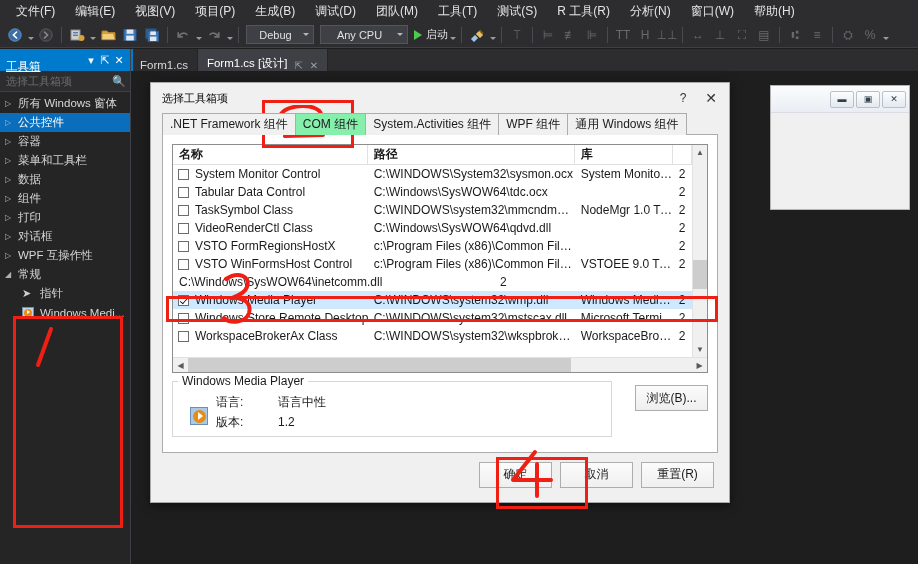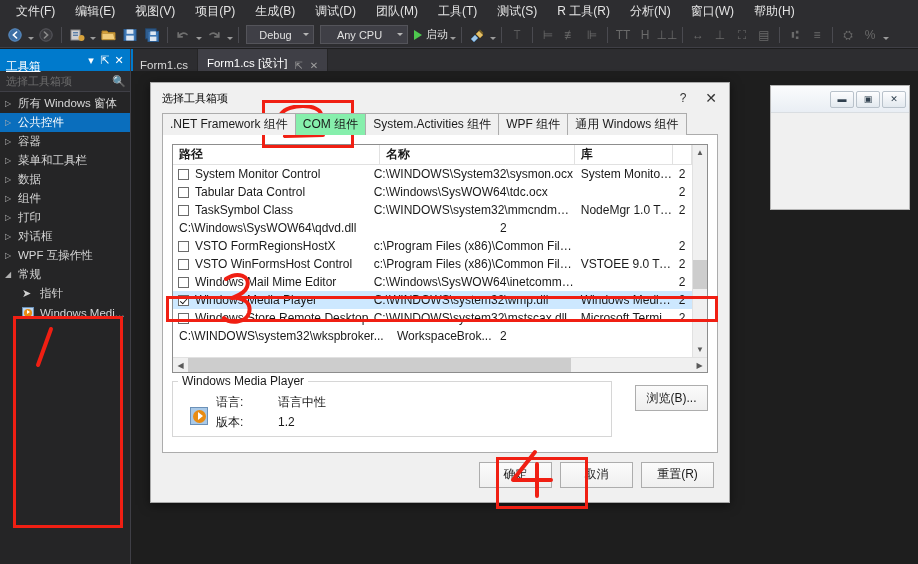--- a/index.html
+++ b/index.html
@@ -550,22 +550,22 @@
         <div class="dtab">
           <span>通用 Windows 组件</span>
         </div>
       </div>
 
       <div class="tabpage">
         <div class="lv">
           <div class="lv-inner">
             <div class="lv-main">
               <div class="lv-head">
+                <div class="hcell c-name">名称</div>
                 <div class="hcell c-path">路径</div>
-                <div class="hcell c-name">名称</div>
                 <div class="hcell c-lib">库</div>
                 <div class="hcell c-ver"></div>
               </div>
               <div class="lv-rows">
 
                 <div class="lrow">
                   <div class="cell c-name">
                       <span class="cb"></span>
                       <span>System Monitor Control</span>
                     </div>
@@ -588,20 +588,24 @@
                   <div class="cell c-name">
                       <span class="cb"></span>
                       <span>TaskSymbol Class</span>
                     </div>
                   <div class="cell c-path">C:\WINDOWS\system32\mmcndmgr....</div>
                   <div class="cell c-lib">NodeMgr 1.0 Ty...</div>
                   <div class="cell c-ver">2</div>
                 </div>
 
                 <div class="lrow">
+                  <div class="cell c-name">
+                      <span class="cb"></span>
+                      <span>VideoRenderCtl Class</span>
+                    </div>
                   <div class="cell c-path">C:\Windows\SysWOW64\qdvd.dll</div>
                   <div class="cell c-lib"></div>
                   <div class="cell c-ver">2</div>
                 </div>
 
                 <div class="lrow">
                   <div class="cell c-name">
                       <span class="cb"></span>
                       <span>VSTO FormRegionsHostX</span>
                     </div>
@@ -614,24 +618,20 @@
                   <div class="cell c-name">
                       <span class="cb"></span>
                       <span>VSTO WinFormsHost Control</span>
                     </div>
                   <div class="cell c-path">c:\Program Files (x86)\Common Files...</div>
                   <div class="cell c-lib">VSTOEE 9.0 Typ...</div>
                   <div class="cell c-ver">2</div>
                 </div>
 
                 <div class="lrow">
-                  <div class="cell c-name">
-                      <span class="cb"></span>
-                      <span>Windows Mail Mime Editor</span>
-                    </div>
                   <div class="cell c-path">C:\Windows\SysWOW64\inetcomm.dll</div>
                   <div class="cell c-lib"></div>
                   <div class="cell c-ver">2</div>
                 </div>
 
                 <div class="lrow sel">
                   <div class="cell c-name">
                       <span class="cb on"></span>
                       <span>Windows Media Player</span>
                     </div>
@@ -644,20 +644,24 @@
                   <div class="cell c-name">
                       <span class="cb"></span>
                       <span>Windows Store Remote Desktop C...</span>
                     </div>
                   <div class="cell c-path">C:\WINDOWS\system32\mstscax.dll</div>
                   <div class="cell c-lib">Microsoft Termi...</div>
                   <div class="cell c-ver">2</div>
                 </div>
 
                 <div class="lrow">
+                  <div class="cell c-name">
+                      <span class="cb"></span>
+                      <span>WorkspaceBrokerAx Class</span>
+                    </div>
                   <div class="cell c-path">C:\WINDOWS\system32\wkspbroker...</div>
                   <div class="cell c-lib">WorkspaceBrok...</div>
                   <div class="cell c-ver">2</div>
                 </div>
 
               </div>
             </div>
             <div class="vsb">
               <div class="sb-arrow">▲</div>
               <div class="sb-track">

